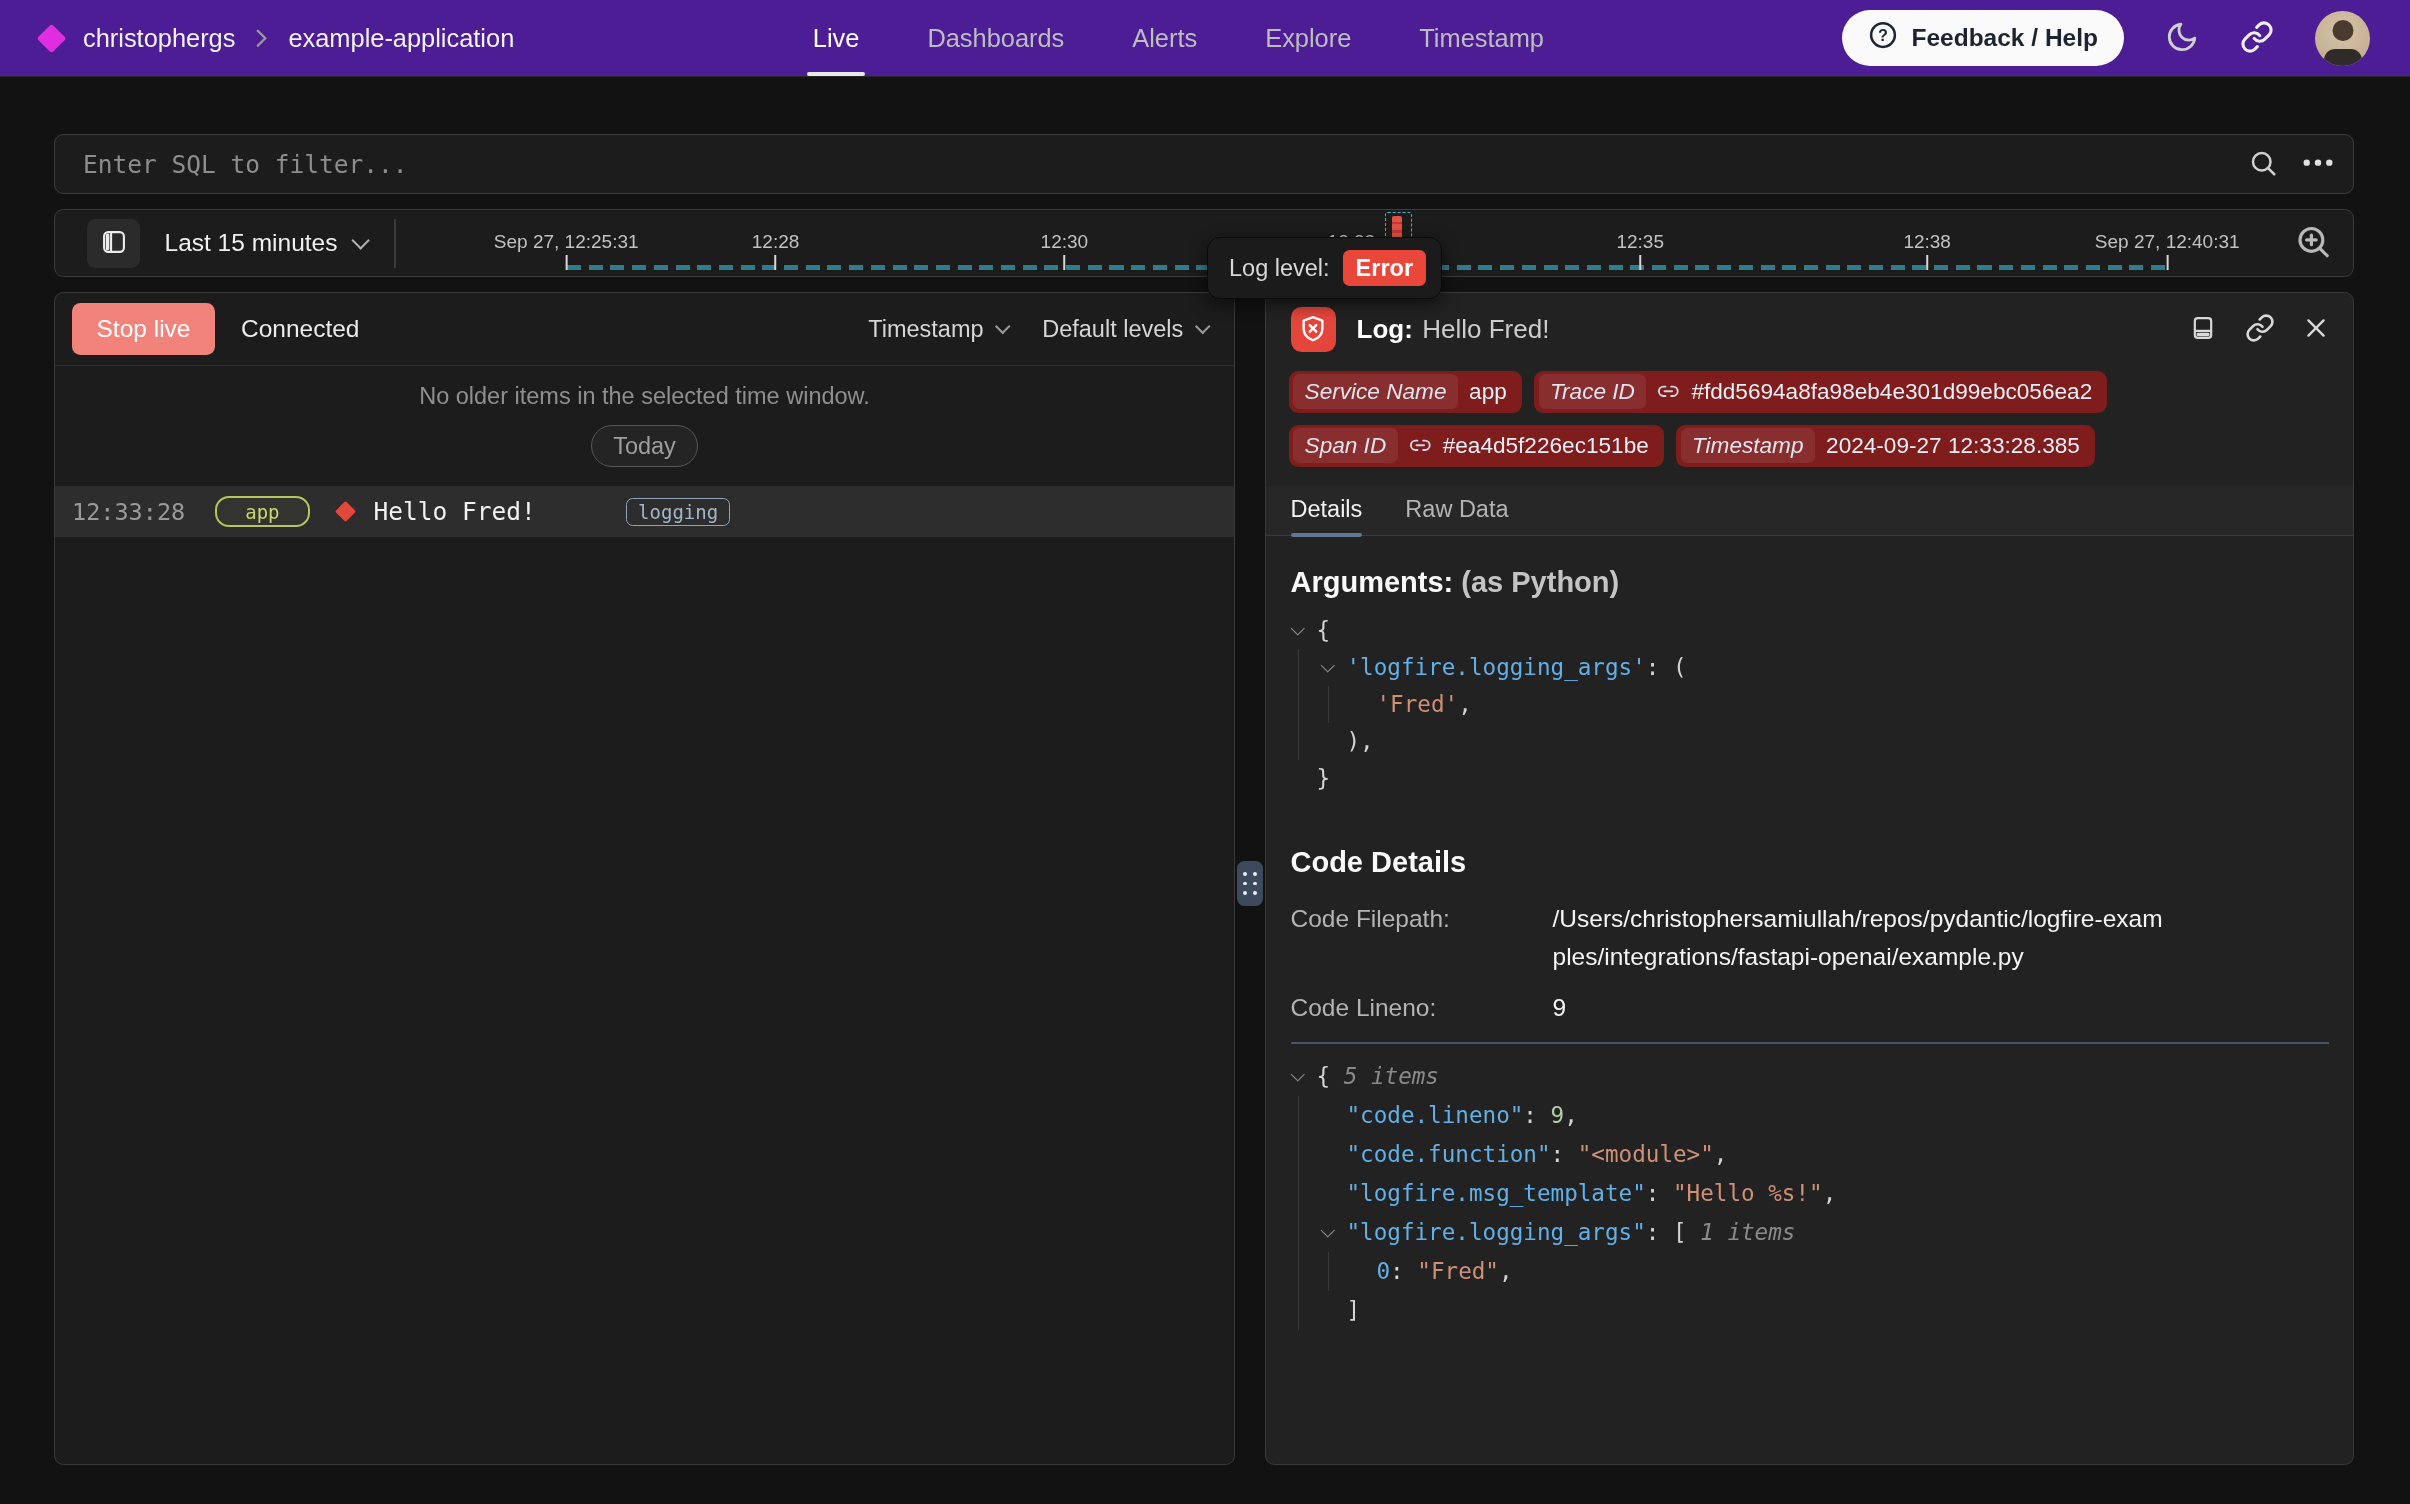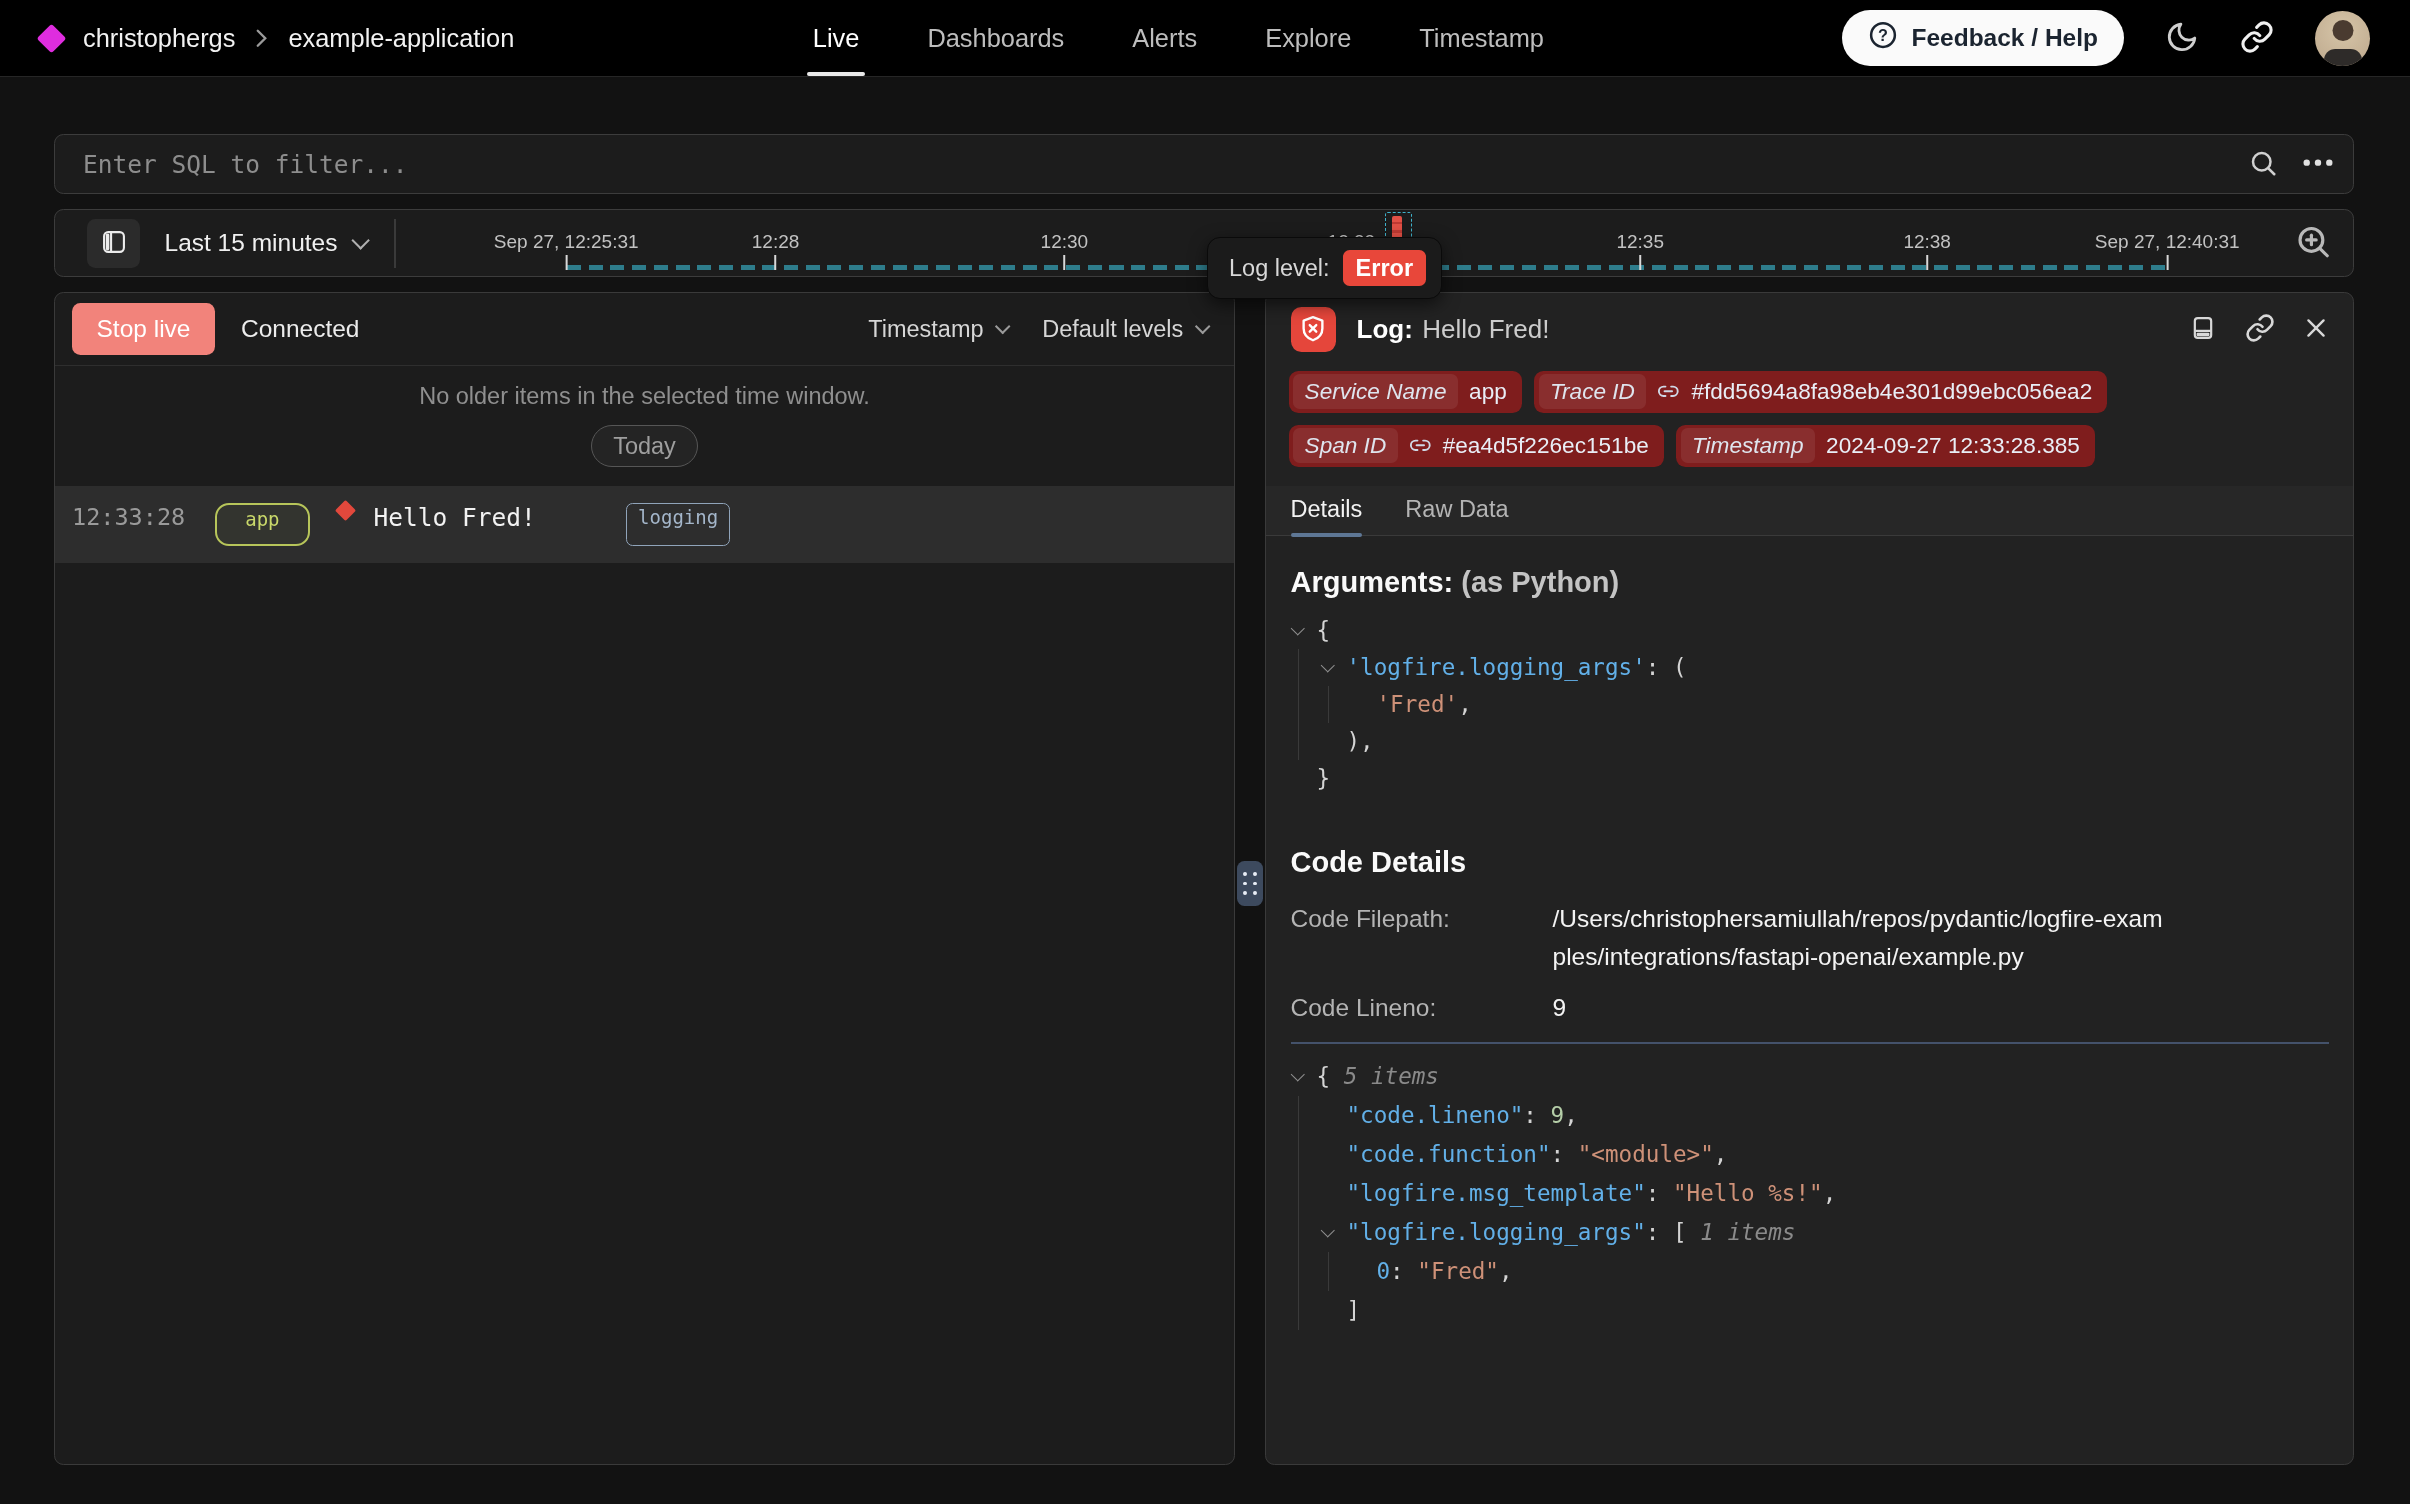--- a/index.html
+++ b/index.html
@@ -1,20 +1,20 @@
 <!DOCTYPE html>
 <html style="font-size:15px"><head>
 <meta charset="utf-8">
 <style>
   html,body{margin:0;padding:0;background:#121212;width:2411px;height:1505px;overflow:hidden;
     font-family:"Liberation Sans",sans-serif;-webkit-font-smoothing:antialiased;}
   .page{position:relative;width:2411px;height:1505px;background:#121212;}
 
   
-  .topnav{position:absolute;left:0;top:0;width:100%;height:77px;background:#000000;
+  .topnav{position:absolute;left:0;top:0;width:100%;height:77px;background:#4c1d95;
     display:flex;align-items:center;justify-content:space-between;border-bottom:0.9px solid #262626;box-sizing:border-box;padding:0 41px;}
   .brand{display:flex;align-items:center;gap:21px;}
   .diamond{width:21px;height:21px;background:#df2ddf;transform:rotate(45deg);border-radius:2.8px;display:inline-block;}
   .breadcrumb{display:flex;align-items:center;gap:19px;font-size:25.4px;color:#f2f2f2;}
   .breadcrumb a{color:#f2f2f2;text-decoration:none;cursor:pointer;}
   .crumb-sep{display:flex;align-items:center;color:#9a9a9a;}
   .mainnav{display:flex;align-items:center;gap:68px;height:100%;}
   .nav-item{position:relative;color:#bdbdbd;font-size:25.4px;text-decoration:none;height:100%;display:flex;align-items:center;cursor:pointer;}
   .nav-item.active{color:#ffffff;}
   .nav-item.active::after{content:'';position:absolute;left:-5.6px;right:-5.6px;bottom:0;height:3.8px;background:#e8e8e8;border-radius:1.9px;}
@@ -69,21 +69,21 @@
   
   .lp-header{height:72px;display:flex;align-items:center;padding:0 28px 0 17px;border-bottom:1.9px solid #2e2e2e;}
   .stop-live{background:#f2837b;color:#ffffff;border:none;border-radius:8.5px;font-size:24.5px;padding:12.2px 24.5px;cursor:pointer;font-family:inherit;}
   .connected{color:#ececec;font-size:24.5px;margin-left:26px;}
   .lp-header .spacer{flex:1;}
   .dropdown{display:flex;align-items:center;gap:11.3px;color:#d6d6d6;font-size:23.5px;cursor:pointer;margin-left:36px;white-space:nowrap;}
   .dropdown .chev-down{width:9.4px;height:9.4px;border-color:#9a9a9a;}
   .empty-msg{text-align:center;color:#8f8f8f;font-size:23.5px;margin-top:17px;}
   .today-wrap{display:flex;justify-content:center;margin-top:15px;}
   .today-btn{background:#242424;border:1.9px solid #565656;color:#9e9e9e;font-size:23.5px;border-radius:21px;padding:6.6px 21px;cursor:pointer;font-family:inherit;}
-  .log-row{margin-top:19px;height:43px;background:#2d2d2d;display:flex;padding:17px 17px;cursor:pointer;}
+  .log-row{margin-top:19px;height:43px;background:#2d2d2d;display:flex;align-items:center;padding:4px 17px;cursor:pointer;}
   .log-time{color:#9a9a9a;font-family:"DejaVu Sans Mono",monospace;font-size:23.5px;}
   .svc-badge{margin-left:30px;border:2.4px solid #b7c55a;color:#c9d86a;border-radius:14px;padding:2.8px 28px;
     font-family:"DejaVu Sans Mono",monospace;font-size:19px;background:rgba(183,197,90,.05);}
   .log-diamond{width:15px;height:15px;background:#e2483c;transform:rotate(45deg);border-radius:1.9px;margin-left:28px;}
   .log-msg{margin-left:21px;color:#f2f2f2;font-family:"DejaVu Sans Mono",monospace;font-size:24.5px;}
   .tag-badge{margin-left:90px;border:1.9px solid #90a4ba;color:#a4b6ca;border-radius:6.6px;padding:1.9px 11.3px;
     font-family:"DejaVu Sans Mono",monospace;font-size:19px;}
 
   
   .handle{position:absolute;left:1237px;top:861px;width:26px;height:45px;background:#3d4a5e;border-radius:7.5px;z-index:5;

